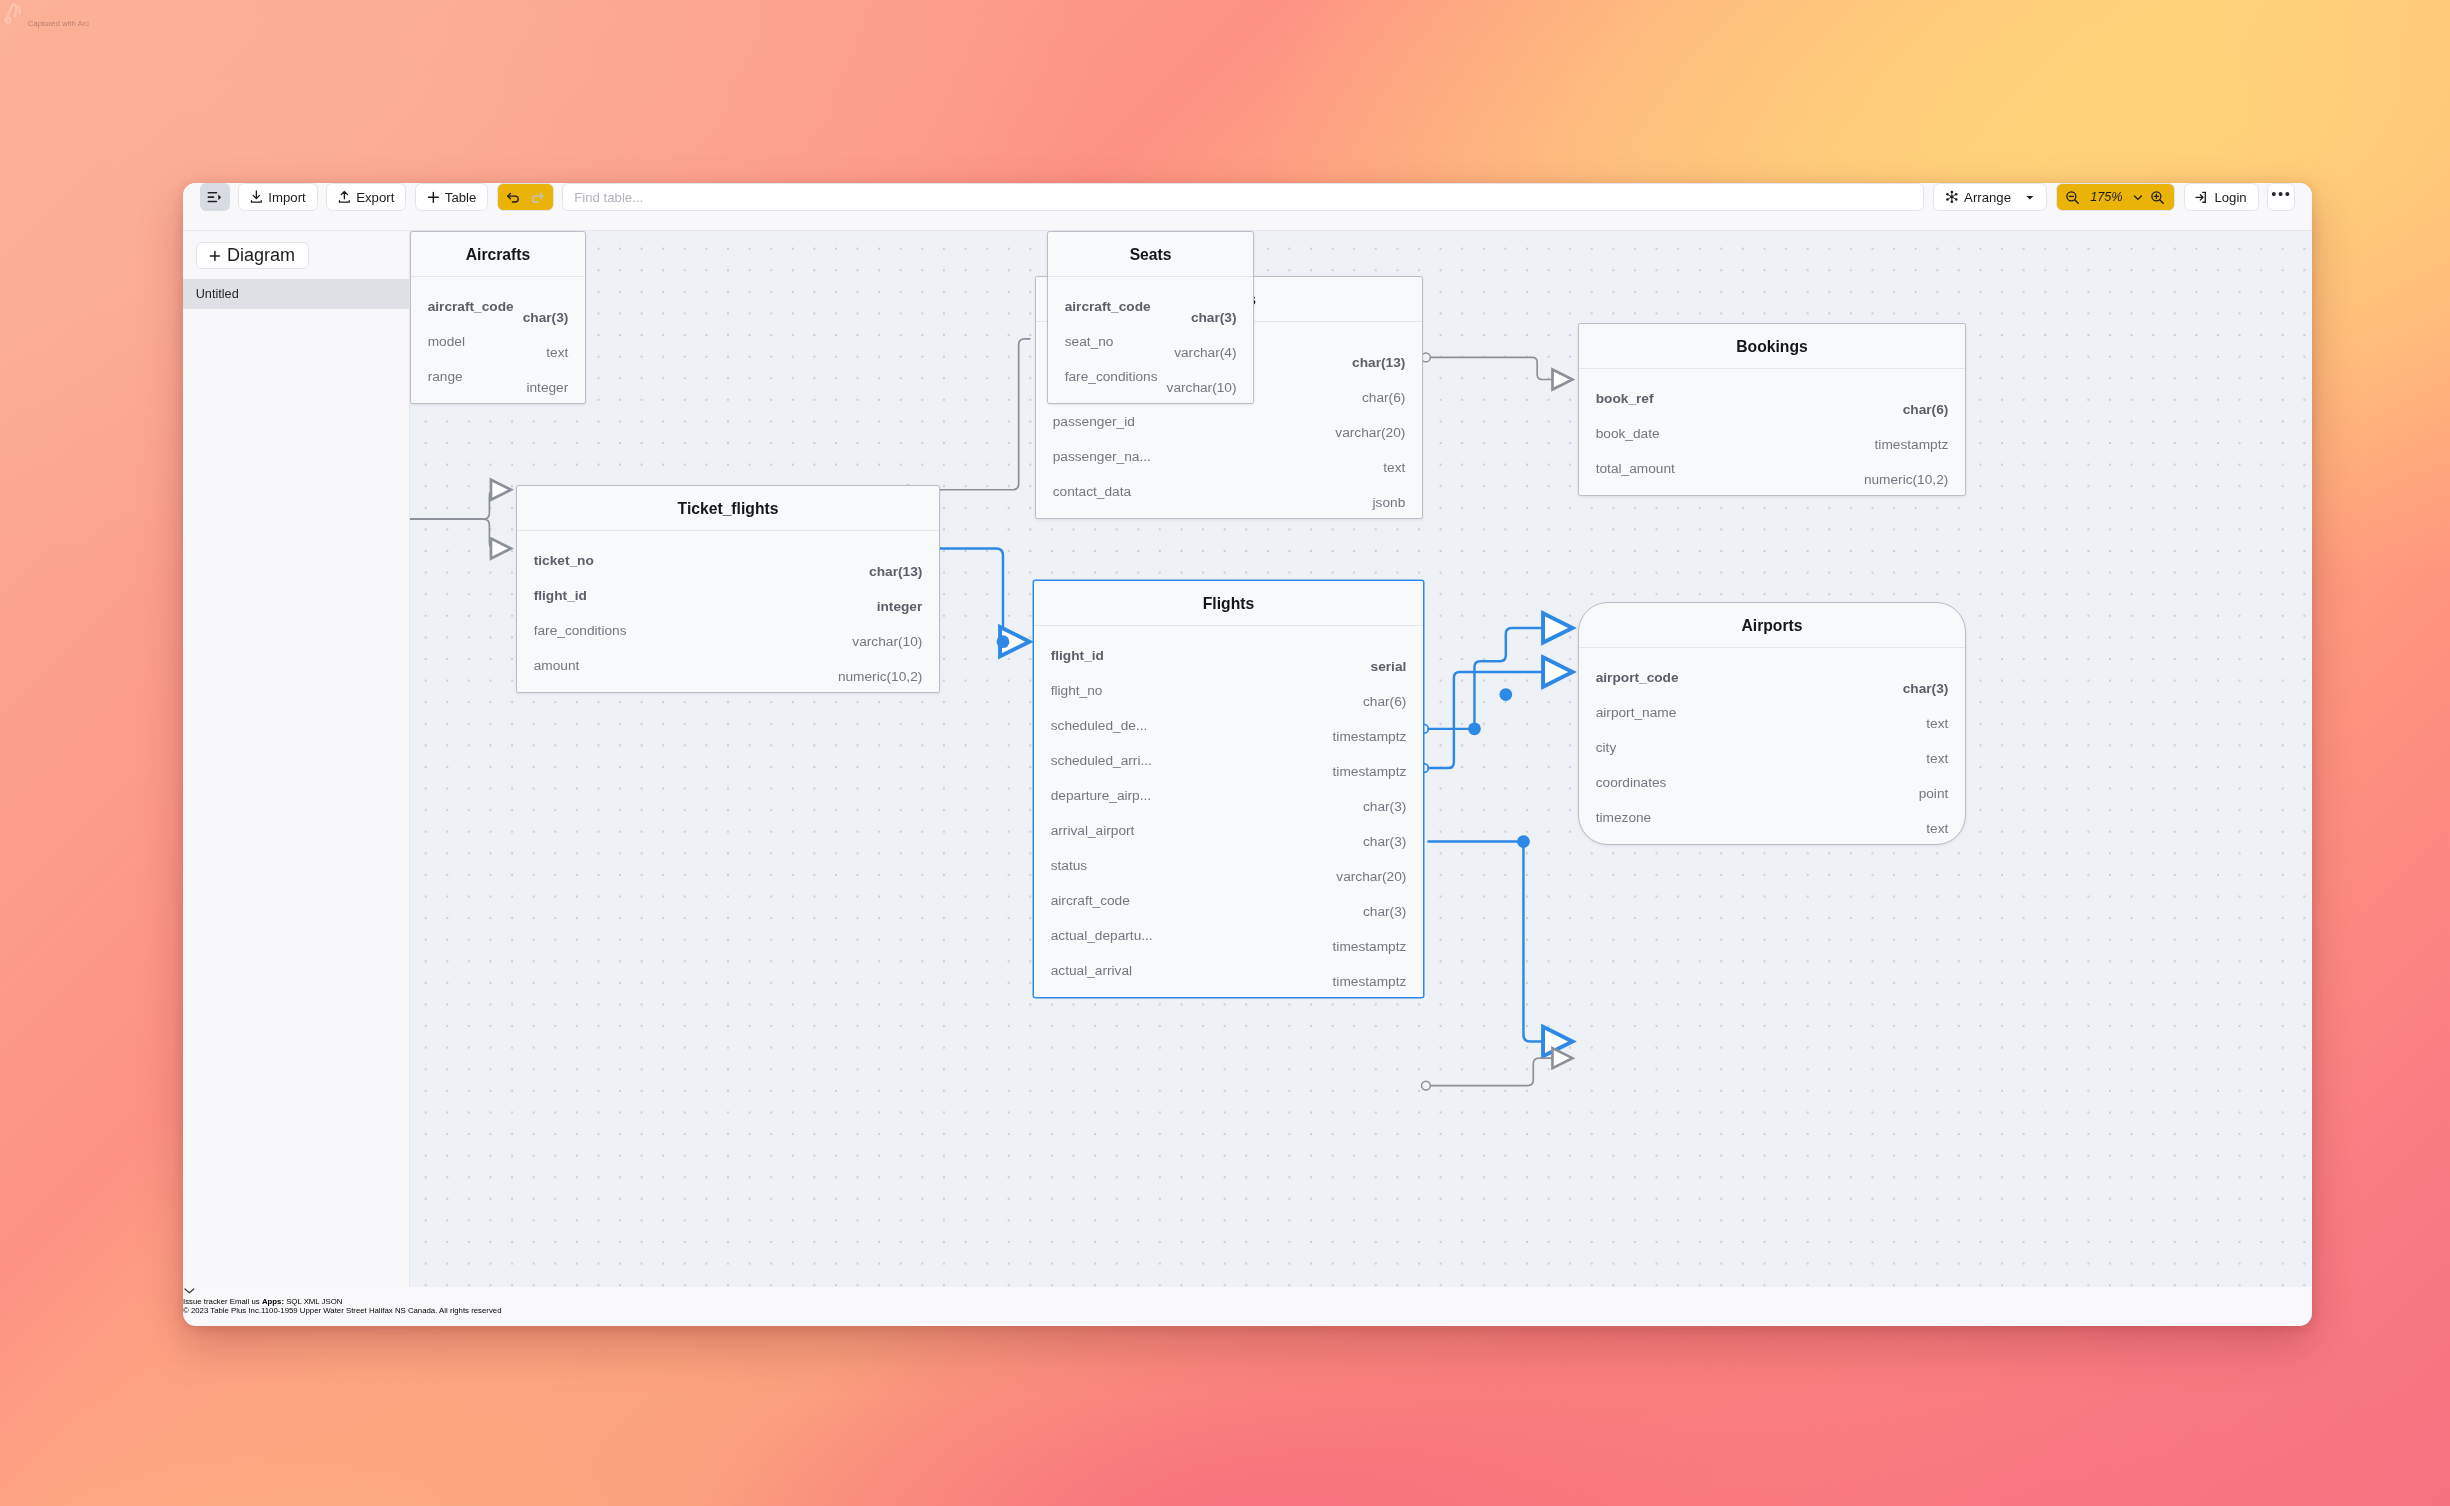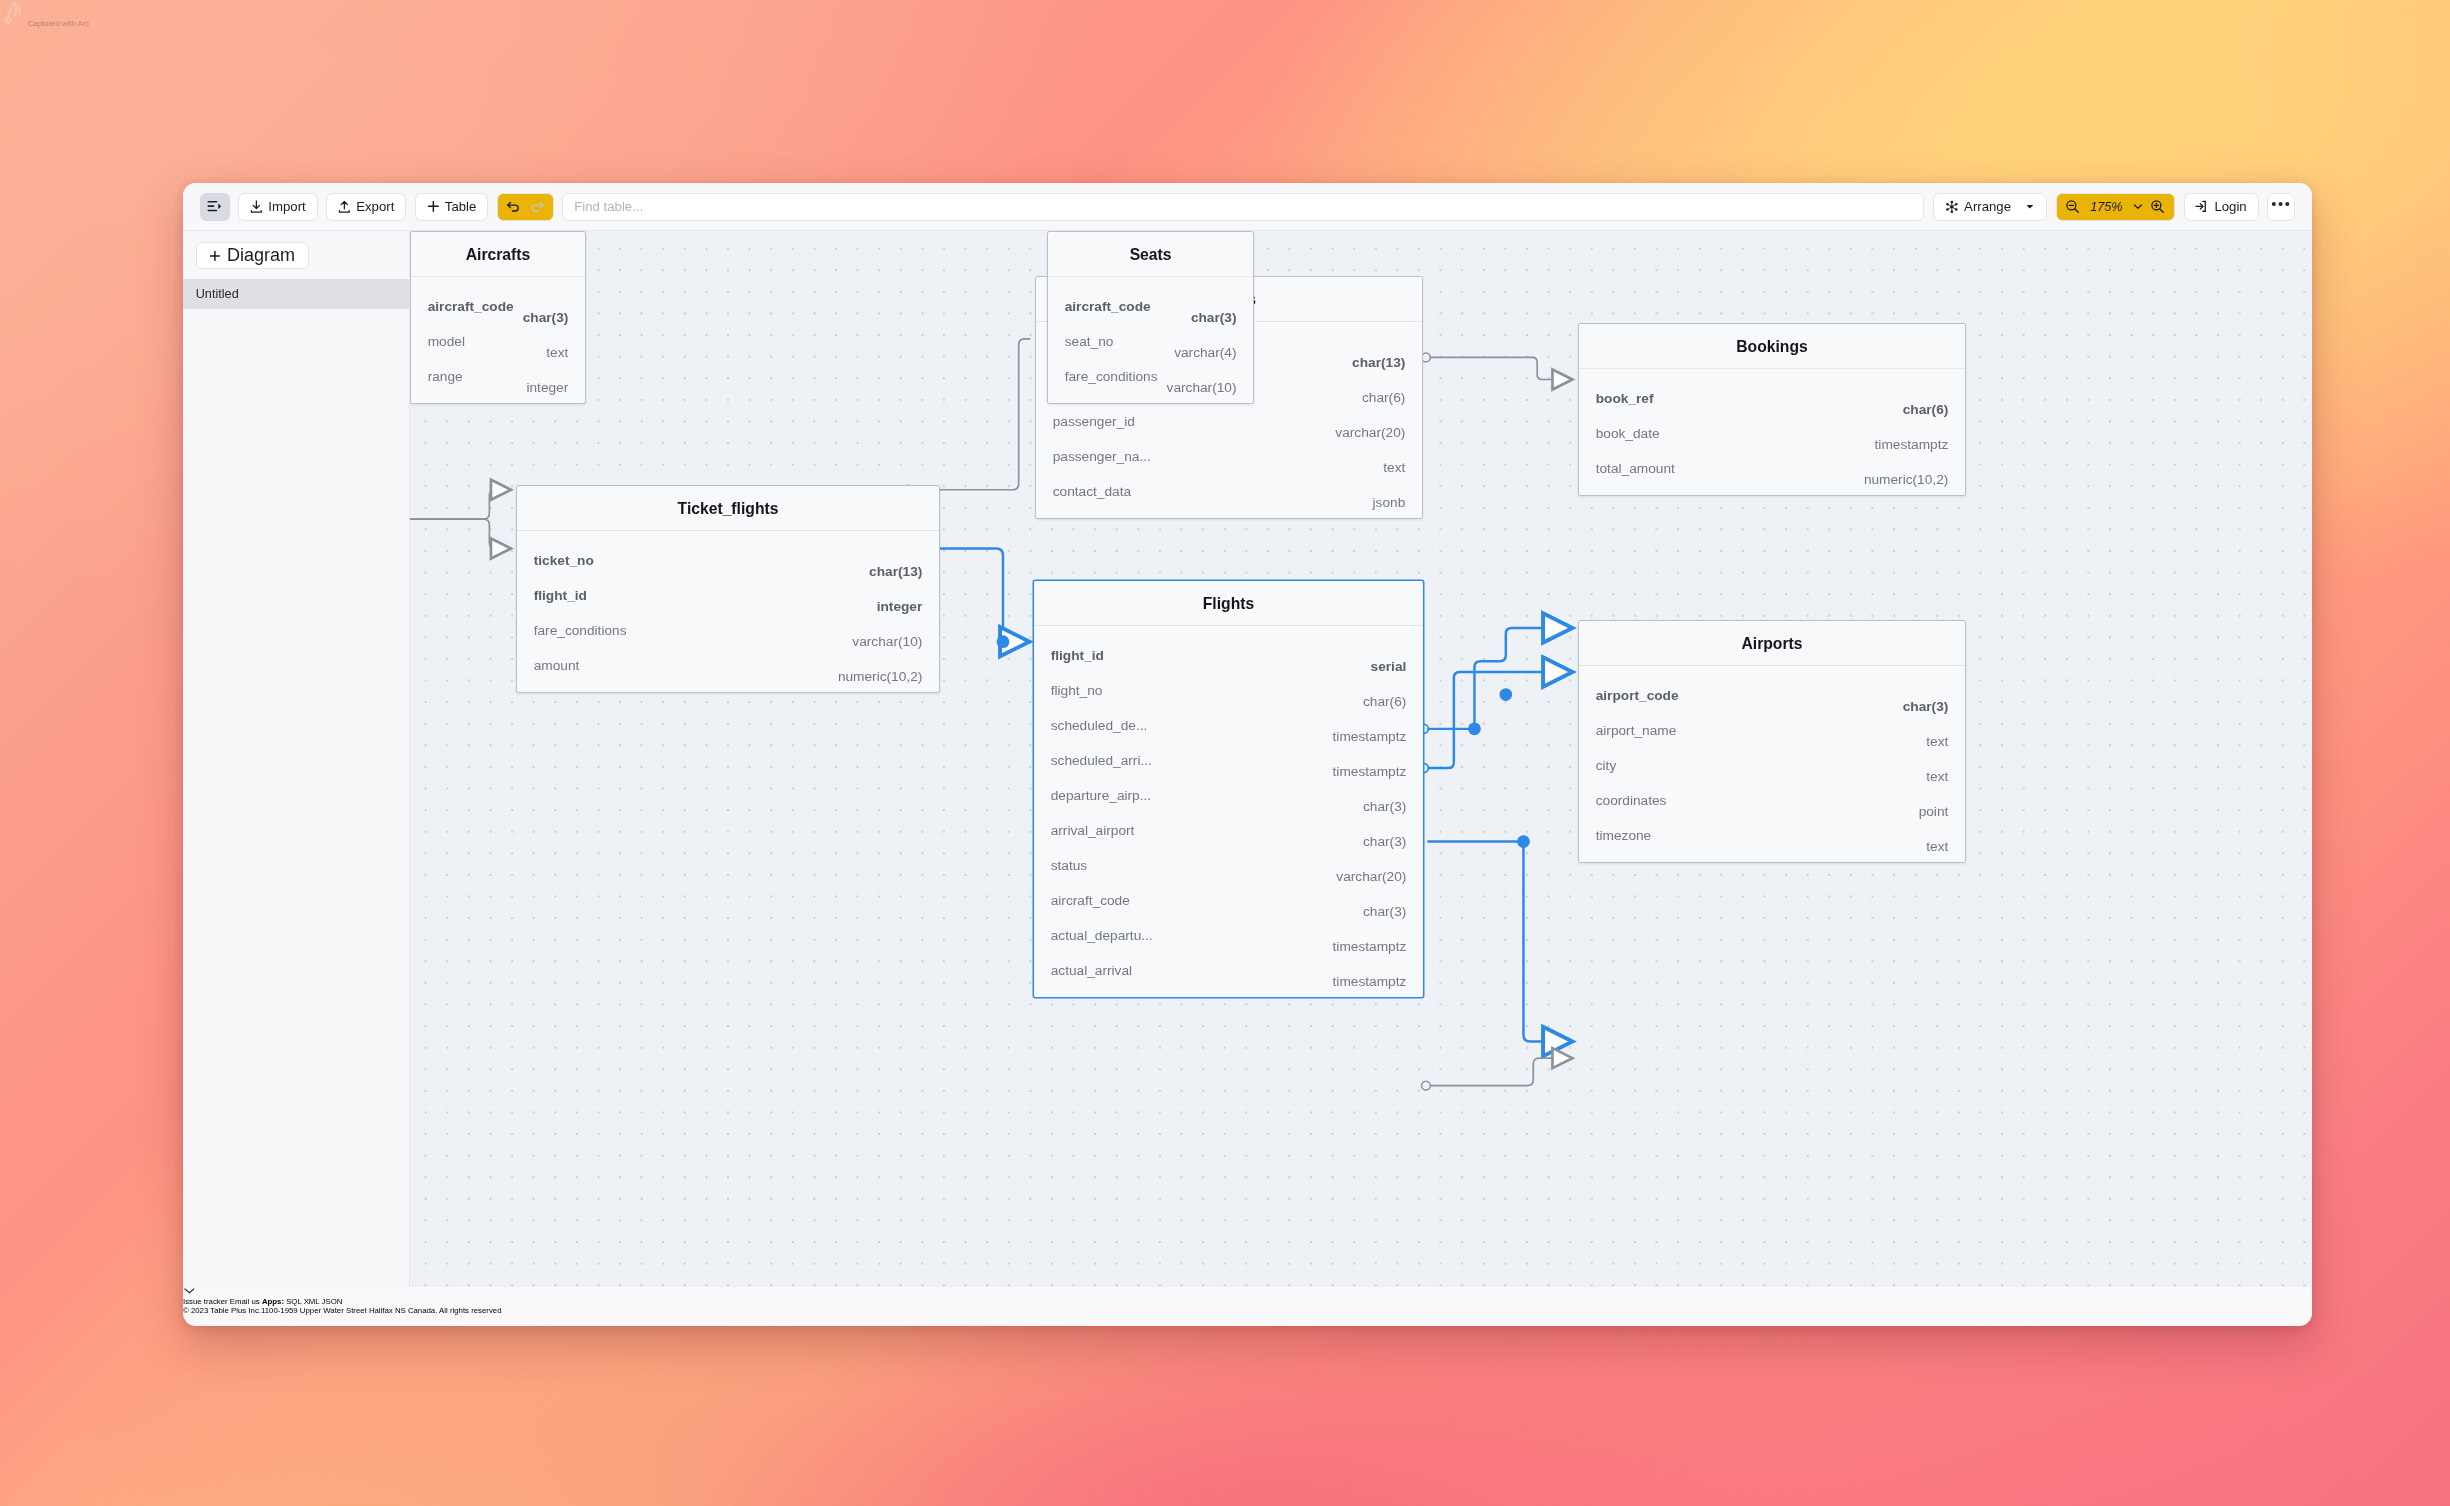--- a/index.html
+++ b/index.html
@@ -19,21 +19,21 @@
   
   .window {
     position: absolute; left: 183px; top: 183px; width: 2129px; height: 1143px;
     background: #f9f9fb; border-radius: 12.7px; overflow: hidden;
     box-shadow: 0 19.6px 44px rgba(120,30,40,.28), 0 2.9px 10.8px rgba(120,30,40,.16);
   }
 
   
   .toolbar {
     height: 48px; background: #f8f8fa; border-bottom: 0.5px solid #e6e6ec;
-    display: flex; align-items: center; padding: 0 16.7px; gap: 8.8px;
+    display: flex; align-items: flex-start; padding: 0 16.7px; gap: 8.8px;
   }
   .tb-icon-btn {
     width: 30px; height: 28px; border-radius: 5.9px; background: #d9dbe2;
     display: flex; align-items: center; justify-content: center; flex: 0 0 auto;
   }
   .tb-btn {
     height: 28px; border: 0.5px solid #e3e3ea; border-radius: 6.4px; background: #fff;
     display: flex; align-items: center; gap: 5.4px; padding: 0 10.8px;
     font-size: 13.2px; color: #1b1c20; white-space: nowrap; flex: 0 0 auto;
   }
@@ -100,21 +100,21 @@
   }
   .tbl-row.pk .col-name, .tbl-row.pk .col-type { color: #5a5f68; font-weight: bold; }
   .col-name { text-align: left; }
   .col-type { text-align: right; margin-top: 22px; }
 
   
   #t-tickets       { left: 625px; top: 45px;   width: 388px; }
   #t-bookings      { left: 1168px; top: 92px;  width: 388px; }
   #t-ticketflights { left: 106px;  top: 254px;  width: 424px; }
   #t-flights       { left: 623px; top: 349px;  width: 391px; }
-  #t-airports      { left: 1168px; top: 389px;  width: 388px; }
+  #t-airports      { left: 1168px; top: 371px;  width: 388px; border-radius: 30px; }
   #t-seats         { left: 637px; top": 0; }
   #t-seats         { left: 625px; top: 800px; width: 388px; }
   #t-aircrafts     { left: 1168px; top: 777px; width: 388px; }
 
   /* ===== scrollbars ===== */
   .hscroll-track { position: absolute; left: 0; right: 12.7px; bottom: 0; height: 16.7px; background: #f3f3f6; }
   .hscroll-thumb { position: absolute; left: 234px; bottom: 3.4px; width: 867px; height: 9.8px; background: #c5c6cc; border-radius: 4.9px; }
   .vscroll-track { position: absolute; right: 0; top: 0; bottom: 16.7px; width: 12.7px; background: #f3f3f6; }
   .vscroll-thumb { position: absolute; right: 2.9px; top: 41px; width: 6.9px; height: 907px; background: #c5c6cc; border-radius: 3.9px; }
 

